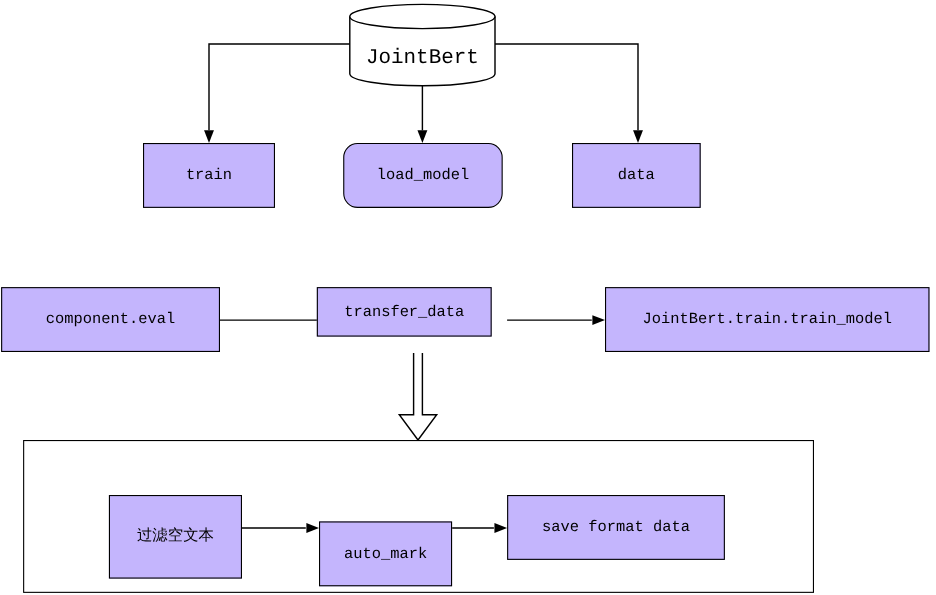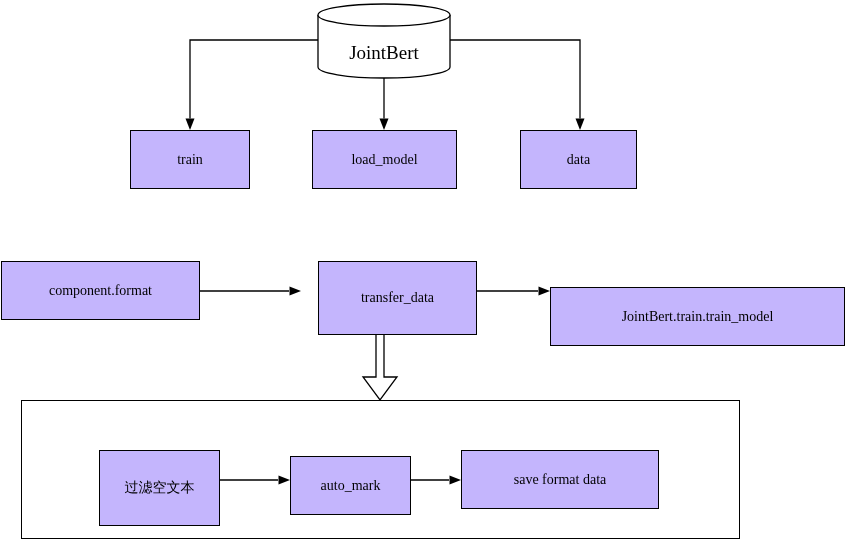--- a/index.html
+++ b/index.html
@@ -3,21 +3,21 @@
 <meta charset="utf-8">
 <style>
   * { margin: 0; padding: 0; box-sizing: border-box; }
   html, body { background: #ffffff; }
   .canvas {
     position: relative;
     width: 851px;
     height: 541px;
     background: #ffffff;
     color: #000000;
-    font-family: Liberation Serif, serif;
+    font-family: Liberation Mono, monospace;
     overflow: hidden;
   }
   .layer {
     position: absolute;
     left: 0; top: 0;
     z-index: 1;
   }
   .node {
     position: absolute;
     z-index: 2;
@@ -41,28 +41,28 @@
     z-index: 2;
     display: flex;
     align-items: center;
     justify-content: center;
     font-size: 19px;
     line-height: 1;
     white-space: nowrap;
   }
   
   .n-train        { left: 130px; top: 130px; width: 120px; height: 59px; }
-  .n-load-model   { left: 312px; top: 130px; width: 145px; height: 59px; }
+  .n-load-model   { left: 312px; top: 130px; width: 145px; height: 59px; border-radius: 13px; }
   .n-eval         { left: 520px; top: 130px; width: 117px; height: 59px; }
   .n-component    { left: 1px;   top: 261px; width: 199px; height: 59px; }
-  .n-transfer     { left: 318px; top: 261px; width: 159px; height: 74px; }
-  .n-train-model  { left: 550px; top: 261px; width: 295px; height: 59px; margin-top: 26px; }
+  .n-transfer     { left: 288px; top: 261px; width: 159px; height: 45px; }
+  .n-train-model  { left: 550px; top: 261px; width: 295px; height: 59px; }
   .n-container    { left: 21px;  top: 400px; width: 719px; height: 139px; }
   .n-filter       { left: 99px;  top: 450px; width: 121px; height: 76px; }
-  .n-auto-mark    { left: 290px; top: 456px; width: 121px; height: 59px; }
+  .n-auto-mark    { left: 290px; top: 474px; width: 121px; height: 59px; }
   .n-save-format  { left: 461px; top: 450px; width: 198px; height: 59px; text-align: center; }
   .n-cyl-label    { left: 318px; top: 38px;  width: 132px; height: 28px; }
 </style>
 </head>
 <body>
 
 <div class="canvas">
 
   <svg class="layer" width="851" height="541" viewBox="0 0 851 541">
 
@@ -110,21 +110,21 @@
   </svg>
 
   <div class="cyl-label n-cyl-label">JointBert</div>
 
   <div class="node n-train">train</div>
 
   <div class="node n-load-model">load_model</div>
 
   <div class="node n-eval">data</div>
 
-  <div class="node n-component">component.format</div>
+  <div class="node n-component">component.eval</div>
 
   <div class="node n-transfer">transfer_data</div>
 
   <div class="node n-train-model">JointBert.train.train_model</div>
 
   <div class="group-box n-container"></div>
 
   <div class="node n-filter">过滤空文本</div>
 
   <div class="node n-auto-mark">auto_mark</div>

